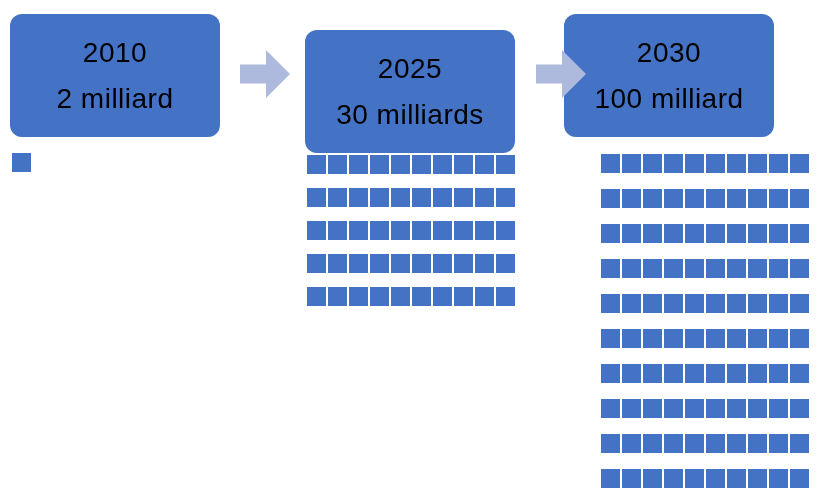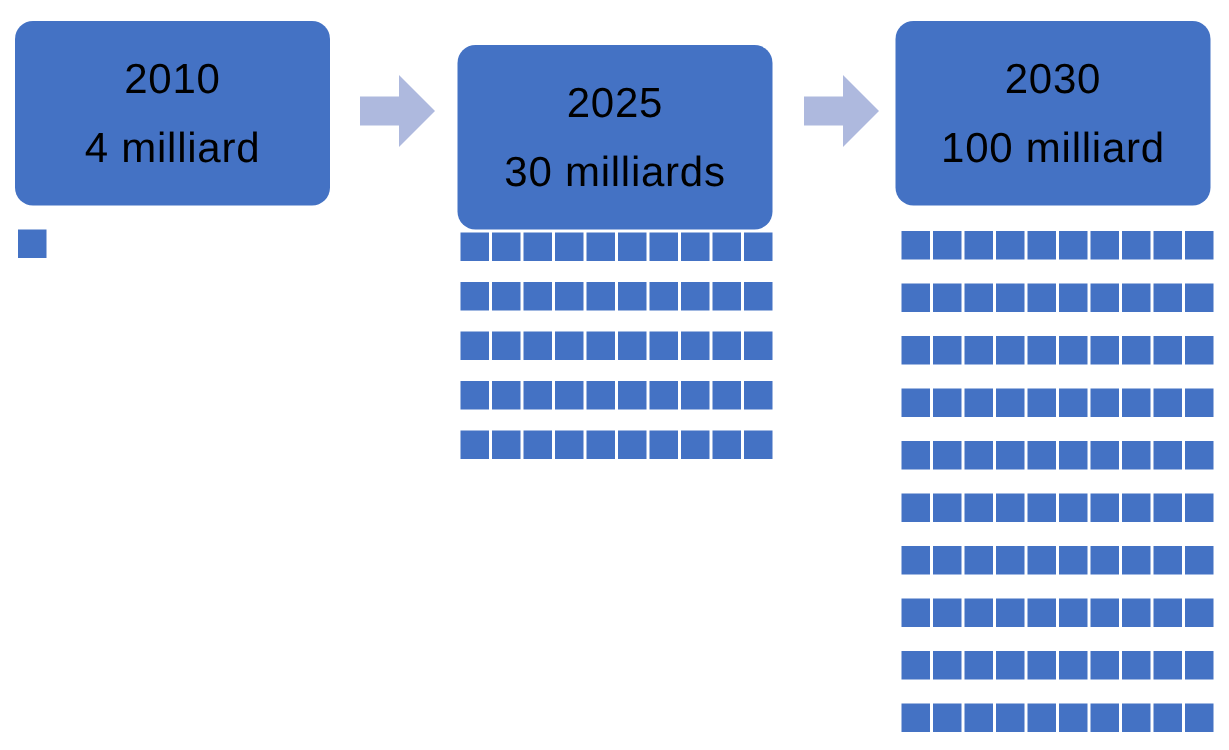--- a/index.html
+++ b/index.html
@@ -28,21 +28,21 @@
     align-items: center;
     justify-content: center;
     text-align: center;
     font-size: 28px;
     line-height: 46px;
     font-weight: 400;
     letter-spacing: 0.5px;
   }
   .stage-box.pos-0 { left: 10px; }
   .stage-box.pos-1 { left: 305px; margin-top: 16px; }
-  .stage-box.pos-2 { left: 597px; align-items: center; }
+  .stage-box.pos-2 { left: 564px; align-items: center; }
 
   .block-arrow {
     position: absolute;
     top: 50px;
     width: 50px;
     height: 48px;
     background: #AEB9DE;
     clip-path: polygon(0% 30%, 52% 30%, 52% 0%, 100% 50%, 52% 100%, 52% 70%, 0% 70%);
   }
   .block-arrow.pos-0 { left: 240px; }
@@ -63,21 +63,21 @@
     background: #4472C4;
   }
 </style>
 </head>
 <body>
 
 <div class="canvas">
 
   <div class="stage-box pos-0">
     <div>2010</div>
-    <div>4 milliard</div>
+    <div>2 milliard</div>
   </div>
 
   <div class="stage-box pos-1">
     <div>2025</div>
     <div>30 milliards</div>
   </div>
 
   <div class="stage-box pos-2">
     <div>2030</div>
     <div>100 milliard</div>

